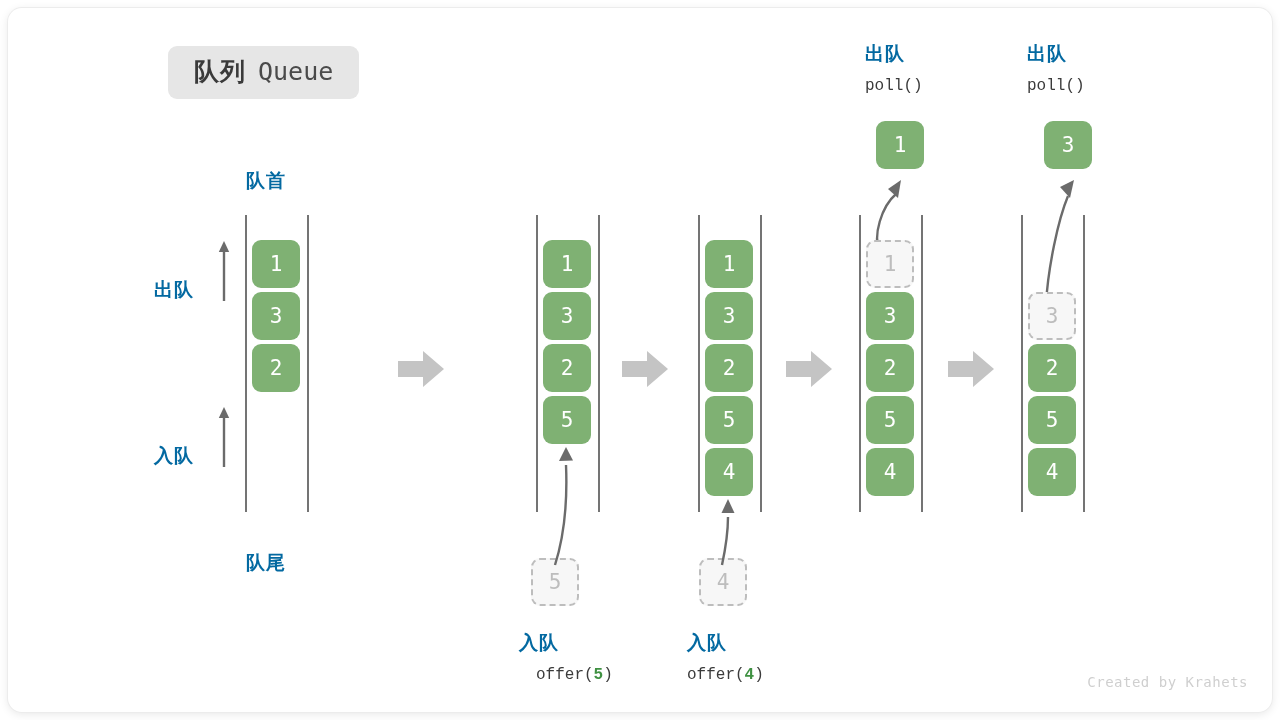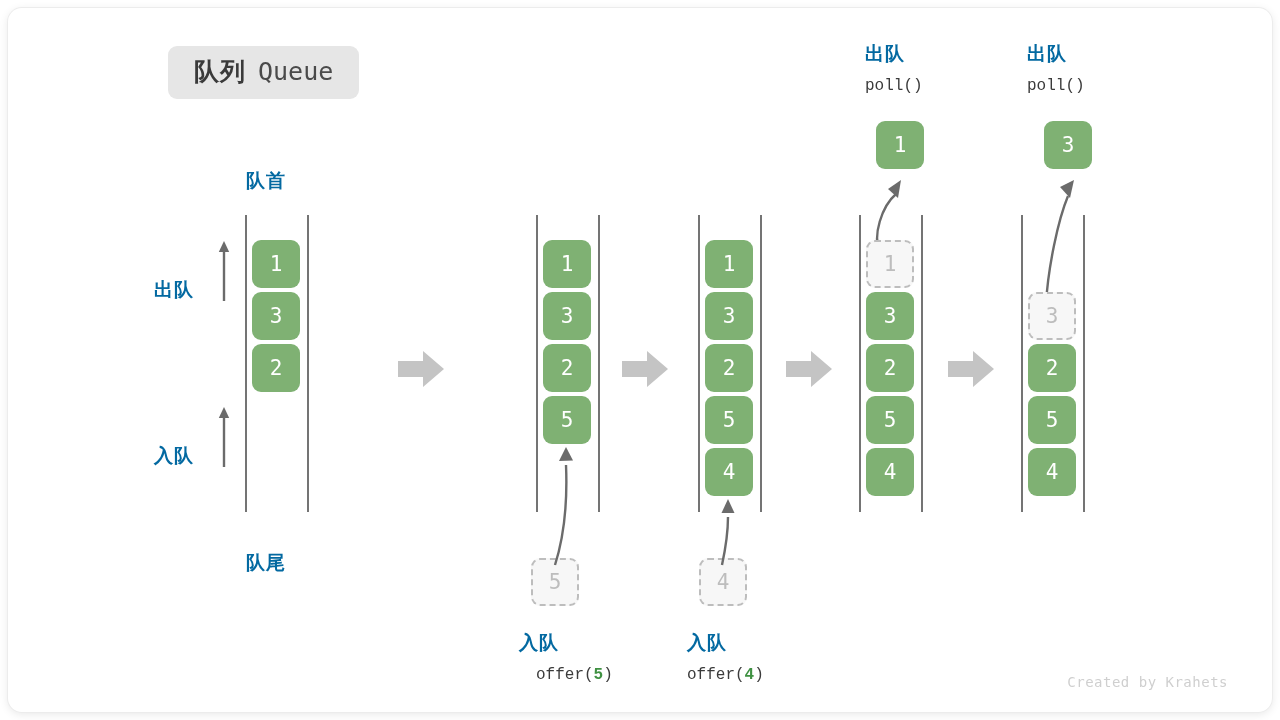--- a/index.html
+++ b/index.html
@@ -73,21 +73,21 @@
   .steparrow{width:46px;height:40px;}
 
   
   .uparrow{width:16px;height:64px;}
 
   
   .curve{pointer-events:none;}
 
   
   #watermark{
-    right:44px;bottom:22px;
+    right:24px;bottom:22px;
     font-family:"DejaVu Sans Mono","Liberation Mono",monospace;
     font-size:14px;color:#cfcfcf;letter-spacing:.5px;
   }
 </style>
 </head>
 <body>
 
 <div id="canvas">
 
   <div class="abs" id="title-badge">

